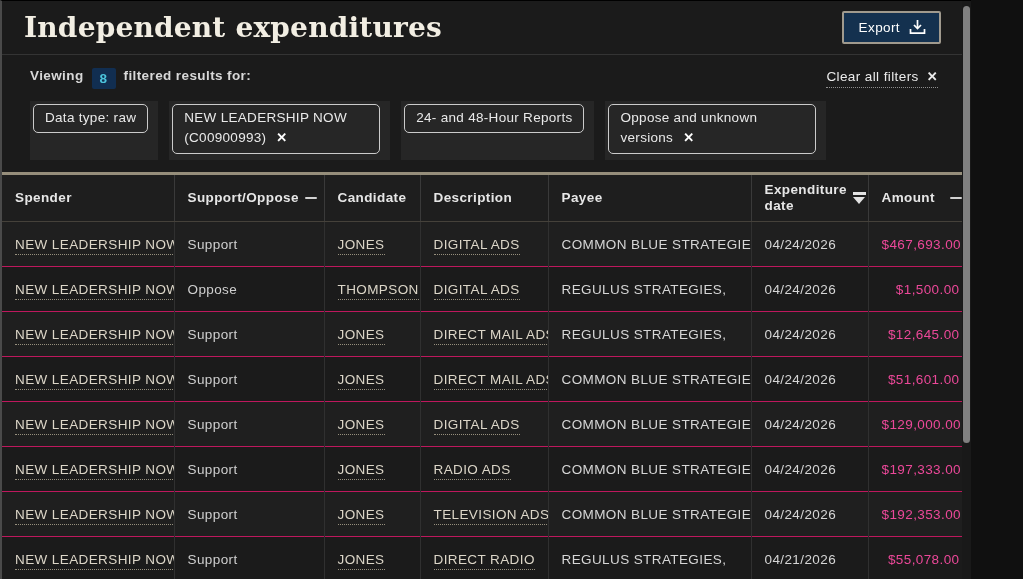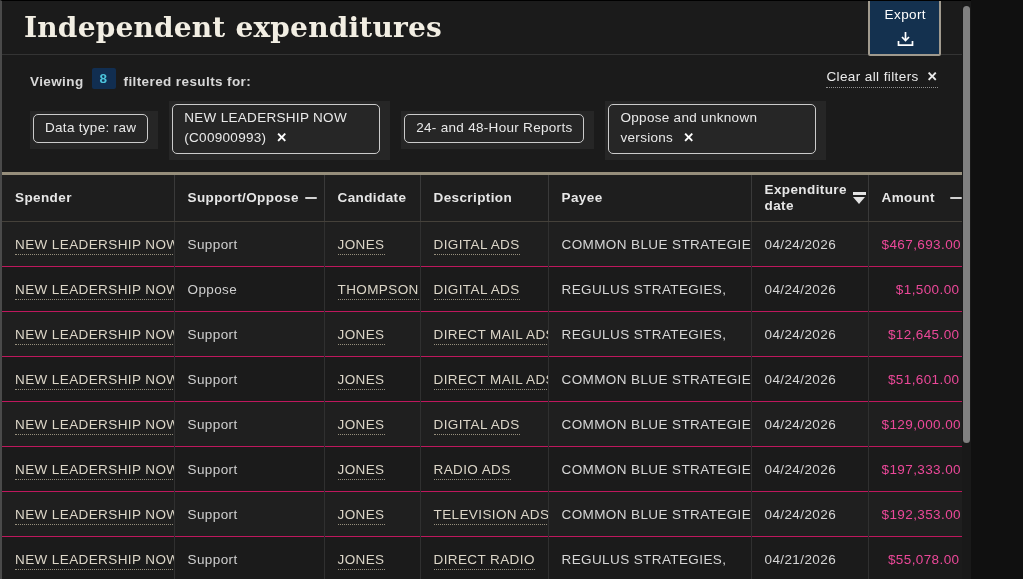--- a/index.html
+++ b/index.html
@@ -32,52 +32,51 @@
     margin-left: auto;
     display: flex; align-items: center; gap: 9px;
     background: #14314f;
     border: 2px solid #a09a8e;
     border-radius: 2px;
     color: #ffffff;
     font-family: "Liberation Sans", sans-serif;
     font-size: 13.5px; letter-spacing: 0.4px;
     padding: 6px 13px 7px 15px;
     cursor: pointer;
-    flex-direction: column;
   }
   .export-btn svg { display: block; }
   
   .filter-summary {
     margin-top: 12px;
     padding: 0 33px 0 28px;
     display: flex; align-items: center;
     height: 22px;
   }
-  .viewing { display: flex; align-items: flex-end; gap: 8px;
+  .viewing { display: flex; align-items: flex-start; gap: 8px;
     color: #d8d8d8; font-size: 13.5px; font-weight: bold; letter-spacing: 0.4px; }
   .count-badge {
     background: #112e51; color: #4cc4dc;
     font-weight: bold; font-size: 13.5px;
     padding: 3px 8px; border-radius: 2px;
   }
   .clear-all {
     margin-left: auto;
     background: none; border: none; cursor: pointer;
     color: #ebebeb; font-size: 13.5px; letter-spacing: 0.4px;
     font-family: "Liberation Sans", sans-serif;
     border-bottom: 1px dotted #8f8f8f;
     padding: 0 0 3px 0;
     display: flex; align-items: center; gap: 8px;
   }
   .clear-all .x-glyph { font-weight: bold; font-size: 13px; }
   
   .filter-tags {
     margin-top: 12px;
     padding-left: 28px;
-    display: flex; align-items: center; gap: 11px;
+    display: flex; gap: 11px;
   }
   .tag-panel {
     background: #262626;
     padding: 3px 10px 6px 3px;
     display: inline-block;
   }
   .tag-box {
     display: inline-block;
     border: 1px solid #cbcbcb;
     border-radius: 5px;

